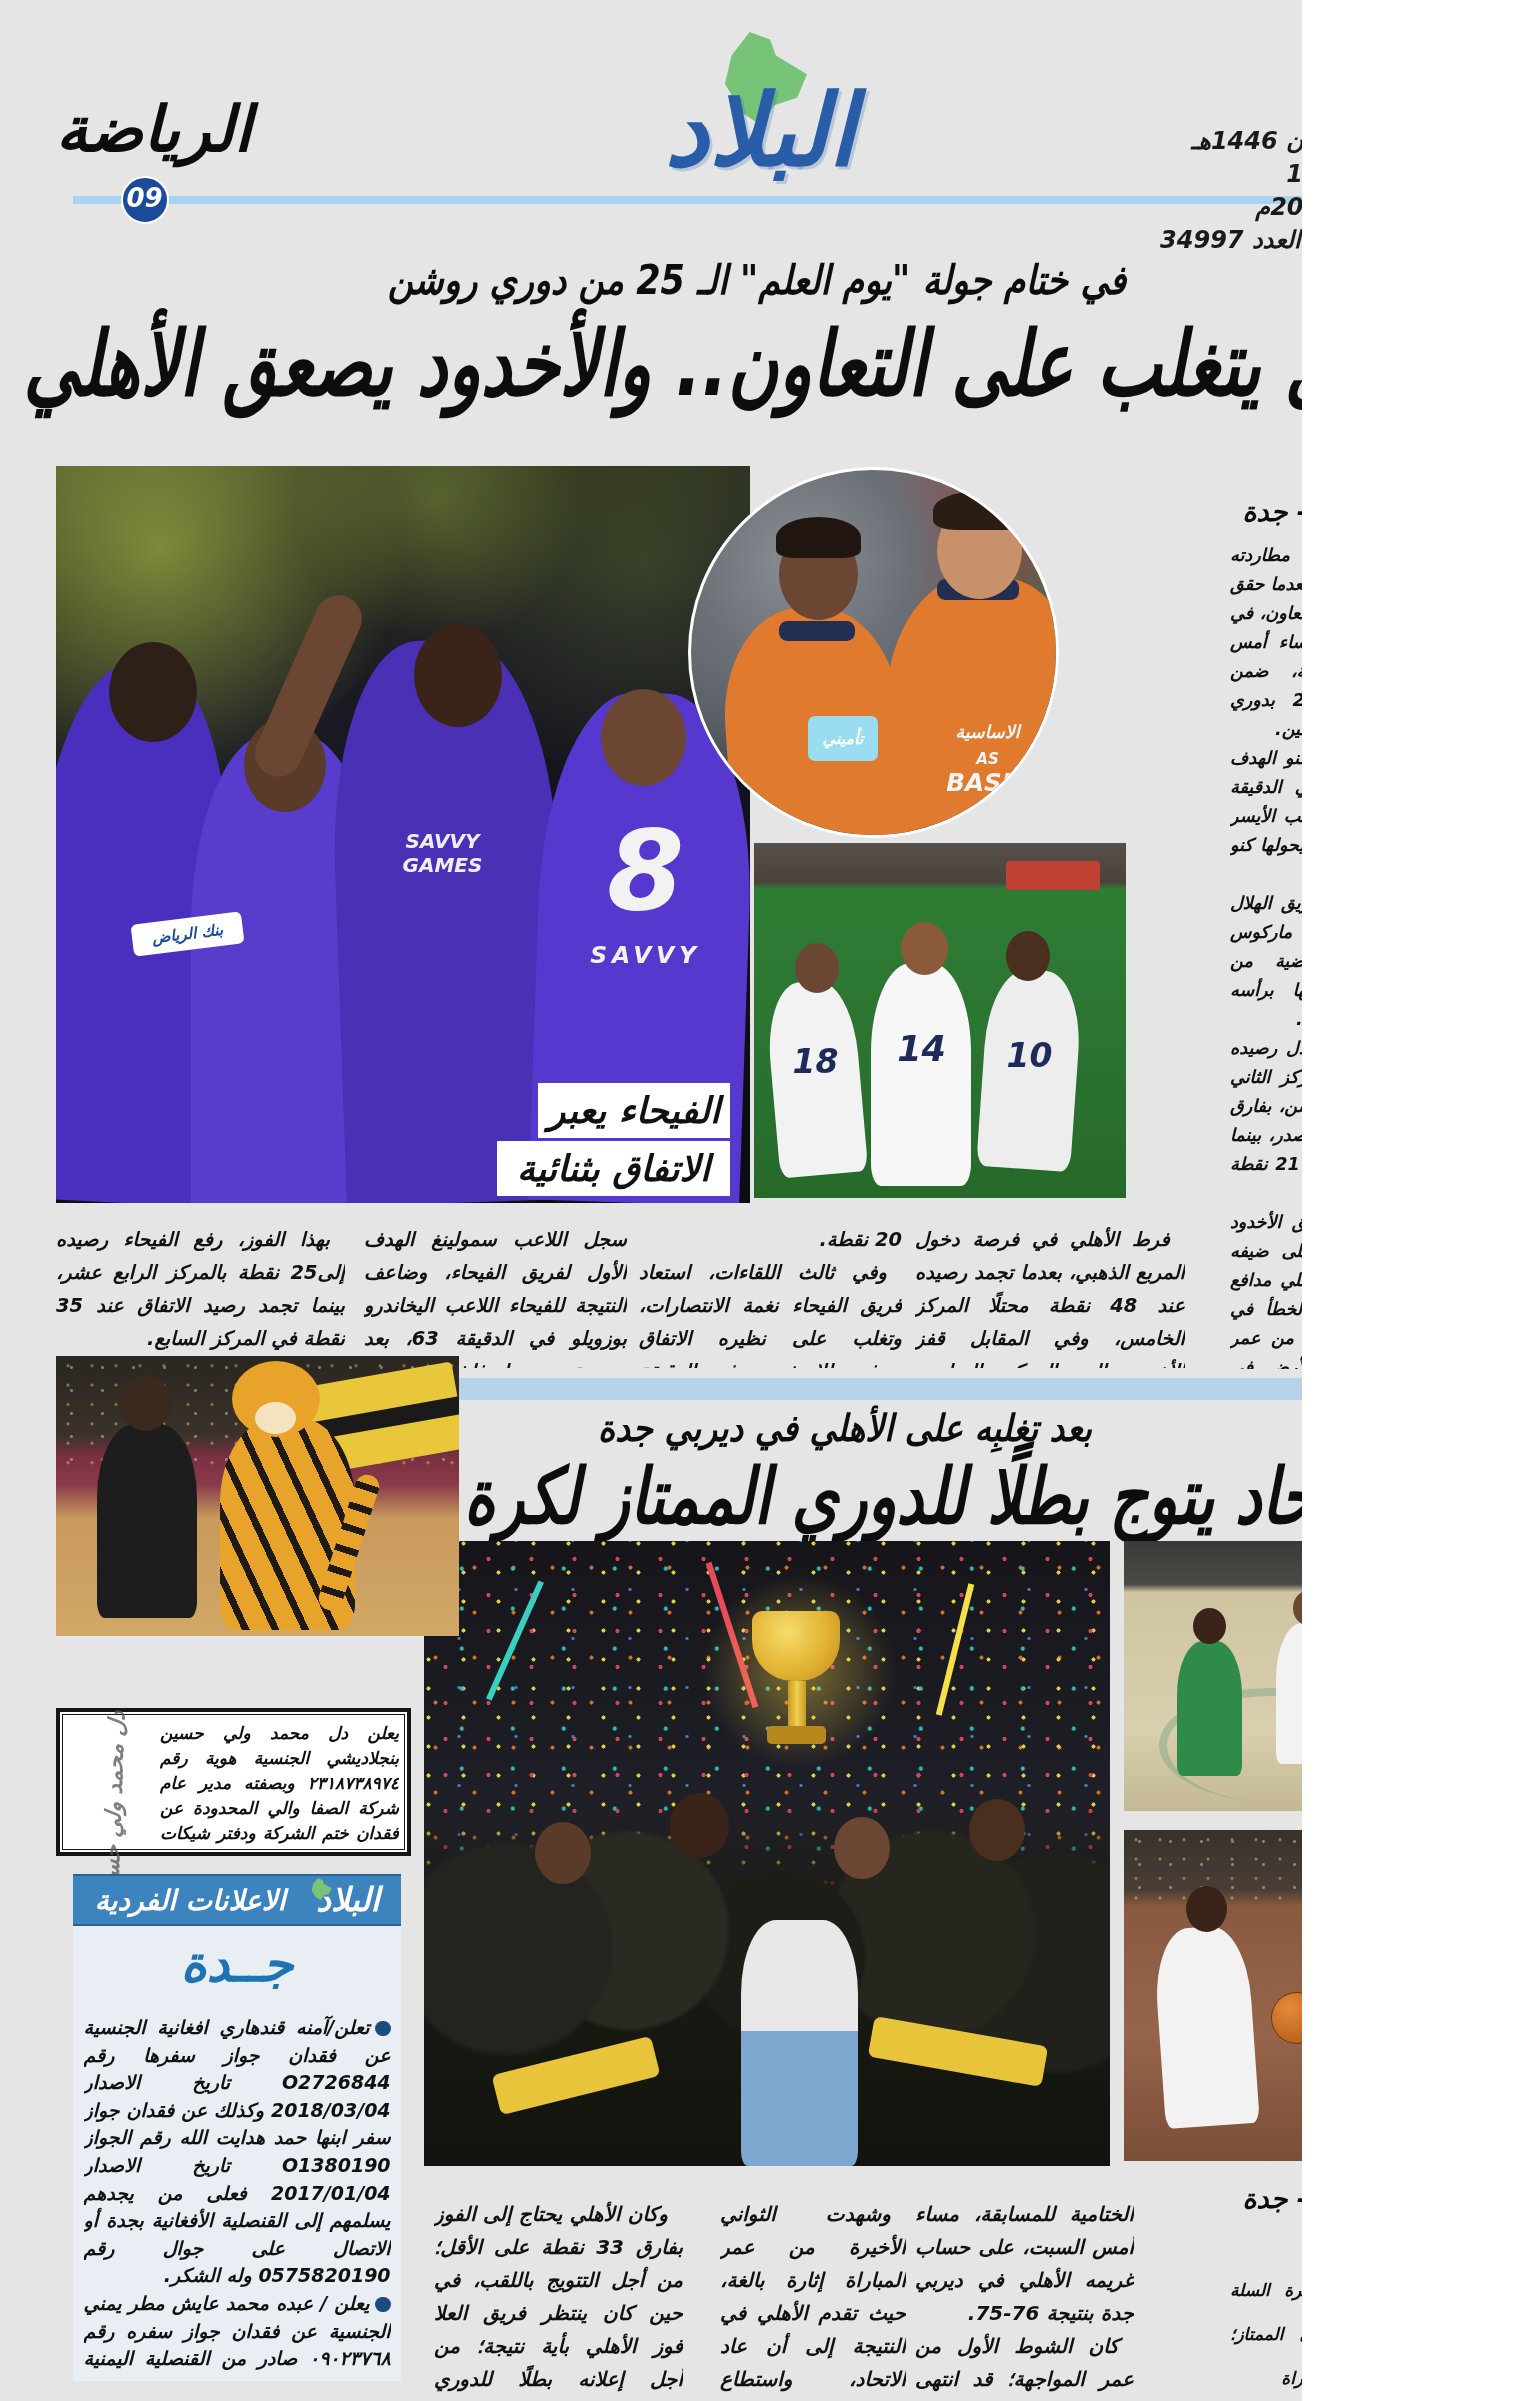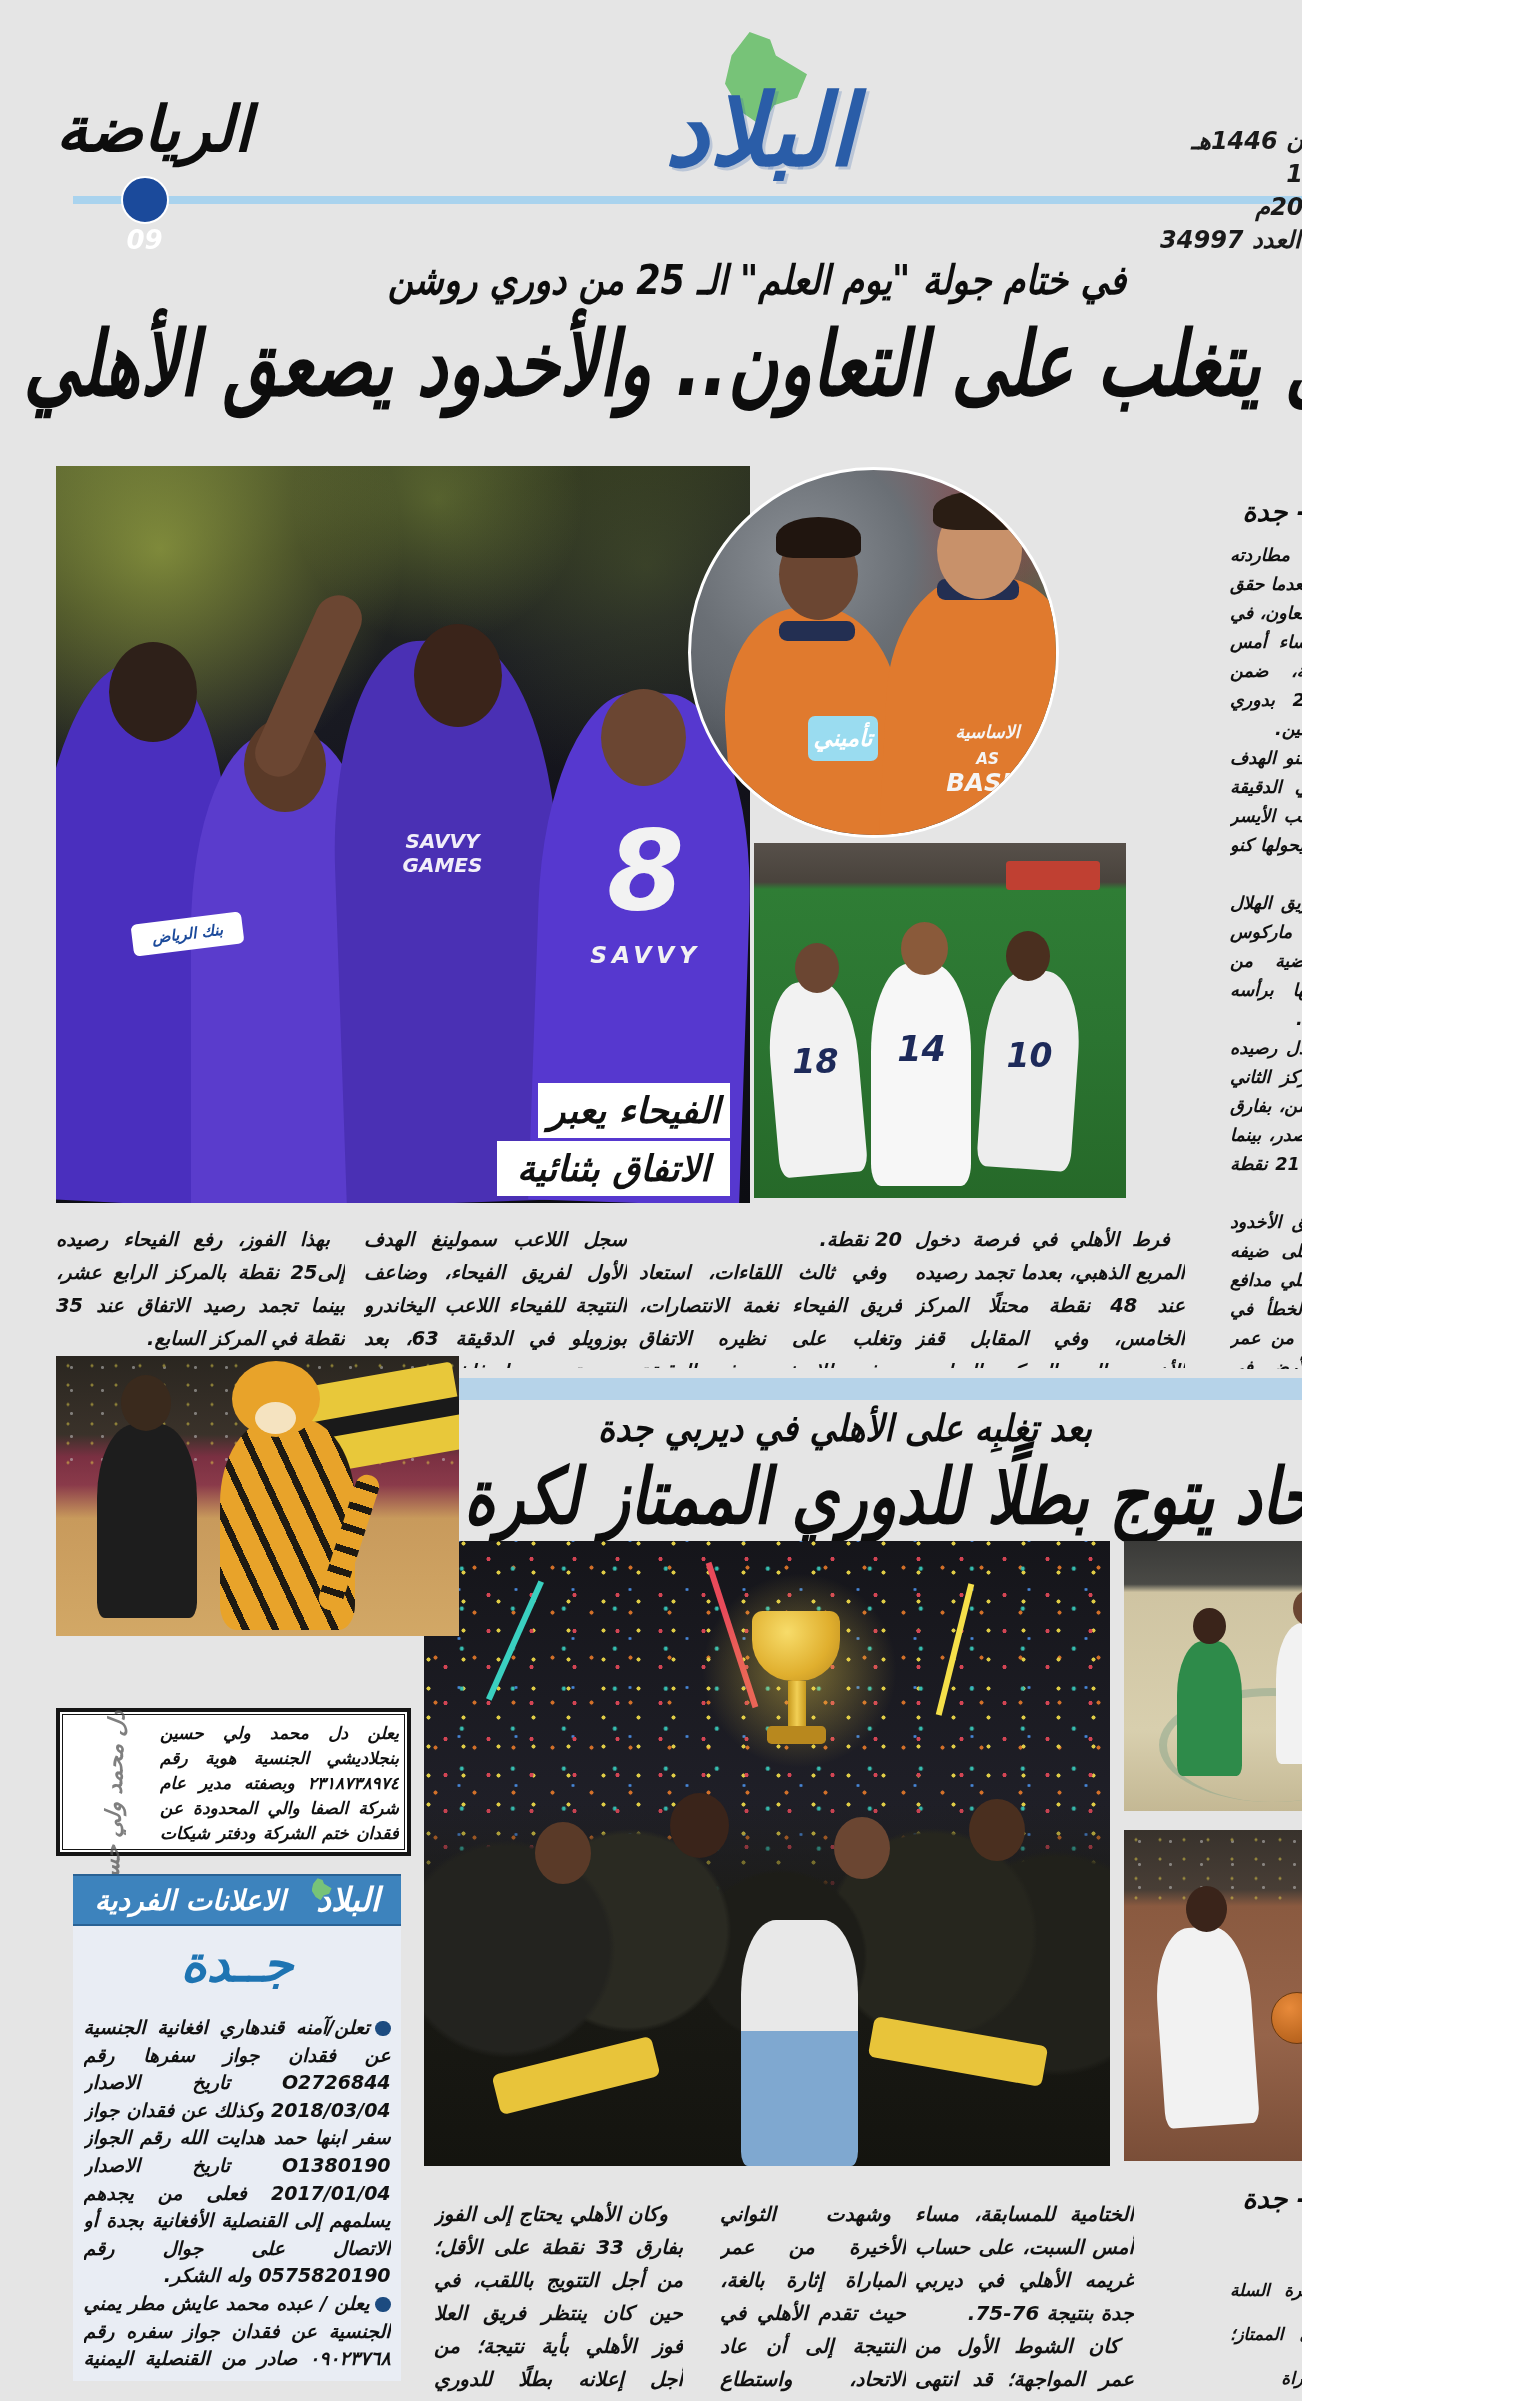--- a/index.html
+++ b/index.html
@@ -40,21 +40,21 @@
 
 <div id="page">
 
   <div class="abs" style="left:0;top:0;width:1515px;height:235px;">
     <div class="abs b rtl" style="left:56px;top:93px;font-size:63px;color:#0d0d0d;">الرياضة</div>
 
     <div class="abs" style="left:73px;top:196px;width:1404px;height:7.6px;background:#a9d3ee;"></div>
 
     <div class="abs" style="left:121px;top:176px;width:48px;height:48px;border-radius:50%;background:#1b4a9b;
                 border:2.3px solid #ffffff;box-sizing:border-box;">
-      <div class="abs b" style="left:0;top:4.7px;width:43px;text-align:center;font-size:26px;color:#ffffff;margin-top:42px;">09</div>
+      <div class="abs b" style="left:0;top:4.7px;width:43px;text-align:center;font-size:26px;color:#ffffff;">09</div>
     </div>
 
     <div class="abs" style="left:622px;top:32px;width:276px;height:170px;">
       <div class="shape" style="left:103px;top:0;width:82px;height:94px;background:#77c378;
                   clip-path:polygon(30% 0,55% 8%,62% 25%,100% 45%,88% 70%,60% 78%,45% 100%,20% 85%,0 55%,8% 25%);"></div>
       <div class="abs b rtl" style="left:0;top:41px;width:276px;text-align:center;font-size:99px;color:#2a5da8;
                   text-shadow:2.9px 2.9px 0 rgba(42,93,168,0.22);">البلاد</div>
     </div>
 
     <div class="abs b rtl" style="left:1419px;top:123px;font-size:32px;color:#0d0d0d;">الأحد</div>
@@ -129,21 +129,21 @@
          background:#20150f;border-radius:50% 50% 20% 20%;"></div>
     <div class="shape" style="left:194px;bottom:-35px;width:194px;height:293px;
          background:#e07a2e;border-radius:42% 42% 0 0;transform:rotate(3deg);"></div>
     <div class="shape" style="left:246px;bottom:235px;width:82px;height:21px;
          background:#232f52;border-radius:8.2px;"></div>
     <div class="shape" style="left:246px;top:32px;width:85px;height:97px;
          background:#c8916a;border-radius:50%;"></div>
     <div class="shape" style="left:242px;top:20.5px;width:94px;height:39px;
          background:#2a1d14;border-radius:50% 50% 25% 25%;"></div>
     <div class="shape b" style="left:117px;top:246px;width:70px;height:45px;background:#9adcf0;border-radius:7px;text-align:center;
-                line-height:45px;font-size:23px;color:#ffffff;direction:rtl;">
+                line-height:45px;font-size:16px;color:#ffffff;direction:rtl;">
       <span>تأميني</span>
     </div>
     <div class="shape b rtl" style="left:235px;top:252px;width:123px;text-align:center;color:#f5f5f5;">
       <div style="font-size:17.6px;">الاساسية</div>
       <div style="font-size:15.2px;margin-top:8px;">AS</div>
       <div style="font-size:24.6px;">BASIC</div>
     </div>
   </div>
 
   <div class="photo" style="left:754px;top:843px;width:372px;height:355px;z-index:2;

